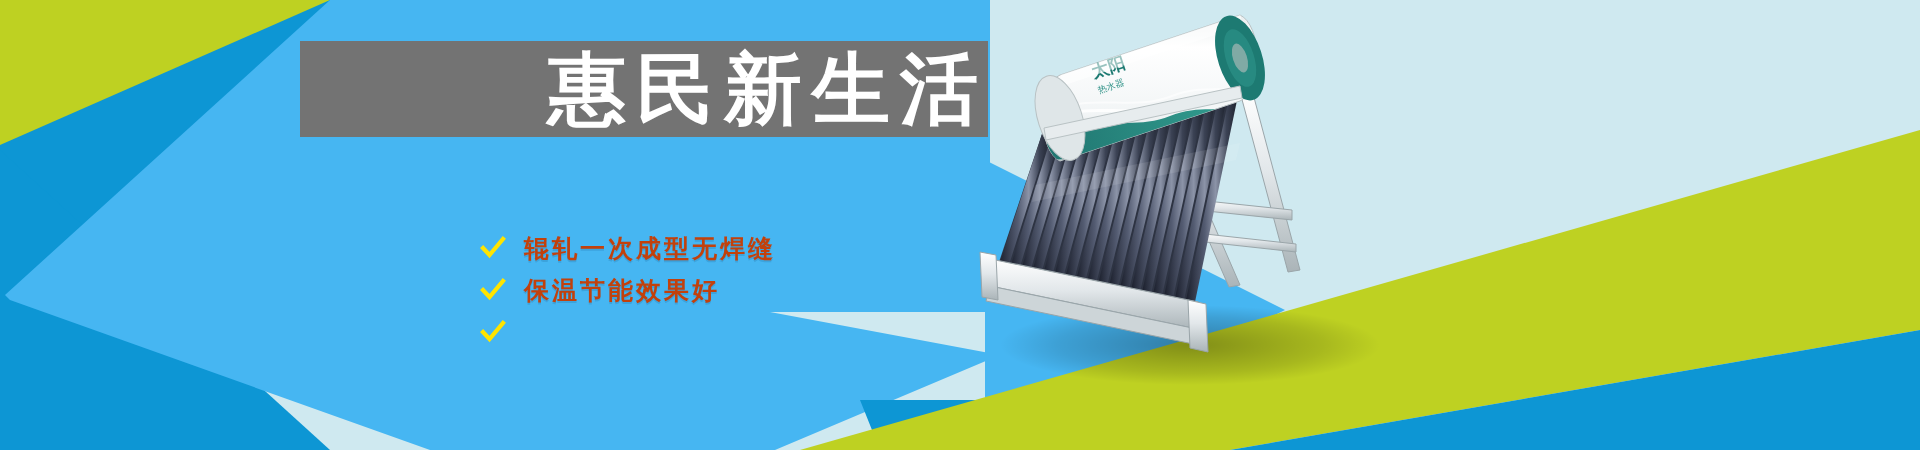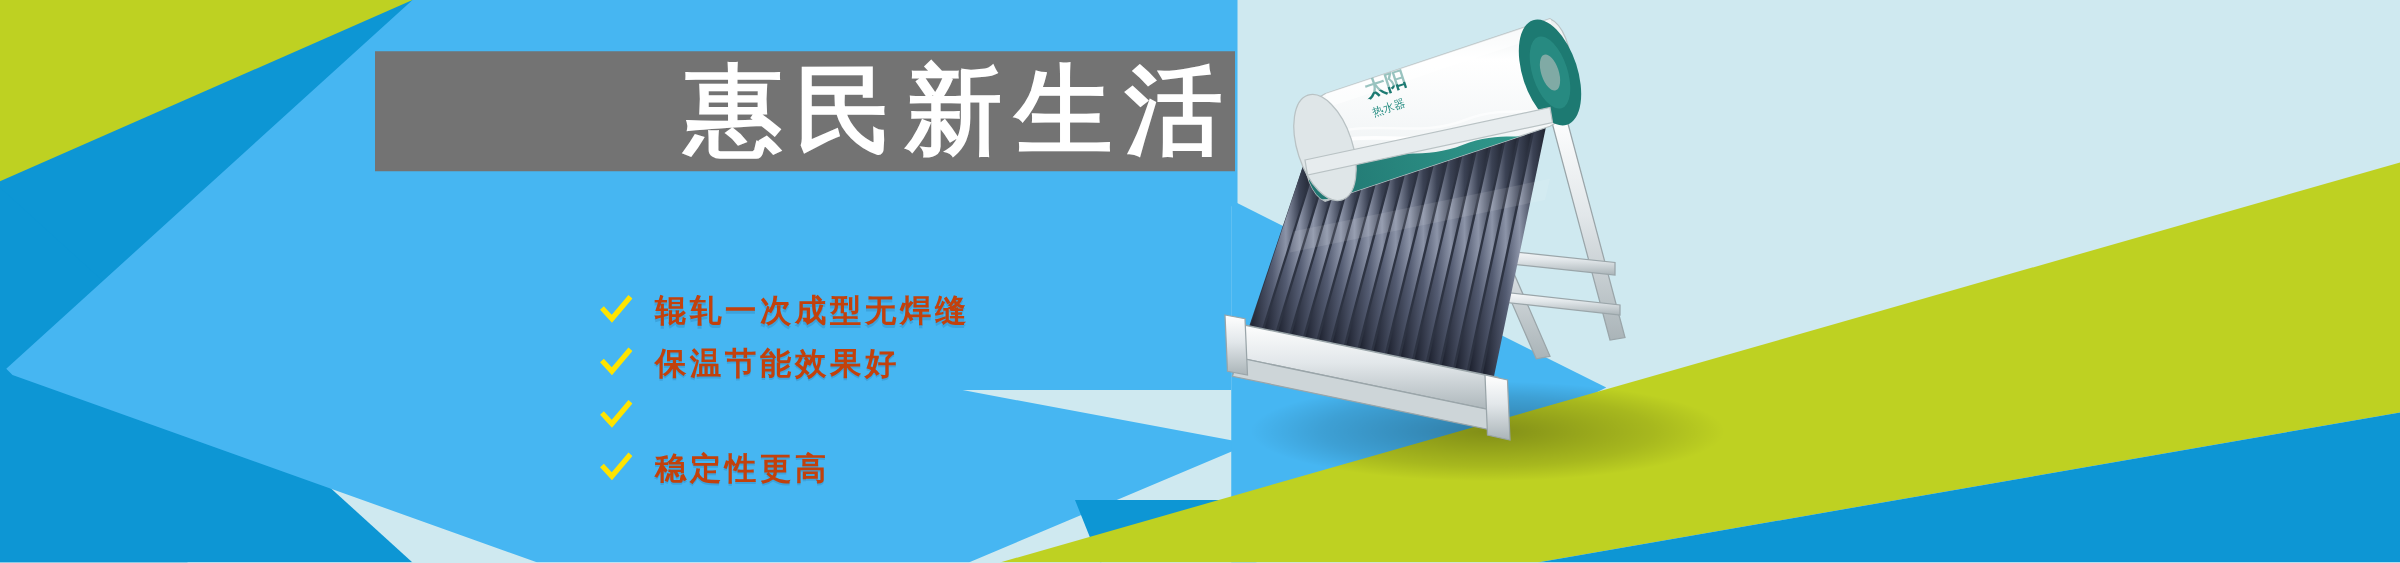--- a/index.html
+++ b/index.html
@@ -135,28 +135,20 @@
     </div>
 
     <div class="feature">
       <span class="check">
         <svg width="26" height="26" viewBox="0 0 26 26" xmlns="http://www.w3.org/2000/svg">
           <path d="M3 13 L9.5 20 L23 4" fill="none" stroke="#ffe400" stroke-width="4.2" stroke-linecap="square" stroke-linejoin="miter"></path>
         </svg>
       </span>
     </div>
 
-    <div class="feature">
-      <span class="check">
-        <svg width="26" height="26" viewBox="0 0 26 26" xmlns="http://www.w3.org/2000/svg">
-          <path d="M3 13 L9.5 20 L23 4" fill="none" stroke="#ffe400" stroke-width="4.2" stroke-linecap="square" stroke-linejoin="miter"></path>
-        </svg>
-      </span>
-      <span class="feature-label">稳定性更高</span>
-    </div>
 
   </div>
 
   <div class="product">
     <svg width="560" height="450" viewBox="0 0 560 450" xmlns="http://www.w3.org/2000/svg">
       <defs>
         <linearGradient id="tankGrad" x1="0" y1="0" x2="0" y2="1">
           <stop offset="0%" stop-color="#e9eeef"></stop>
           <stop offset="22%" stop-color="#ffffff"></stop>
           <stop offset="68%" stop-color="#f2f5f6"></stop>

